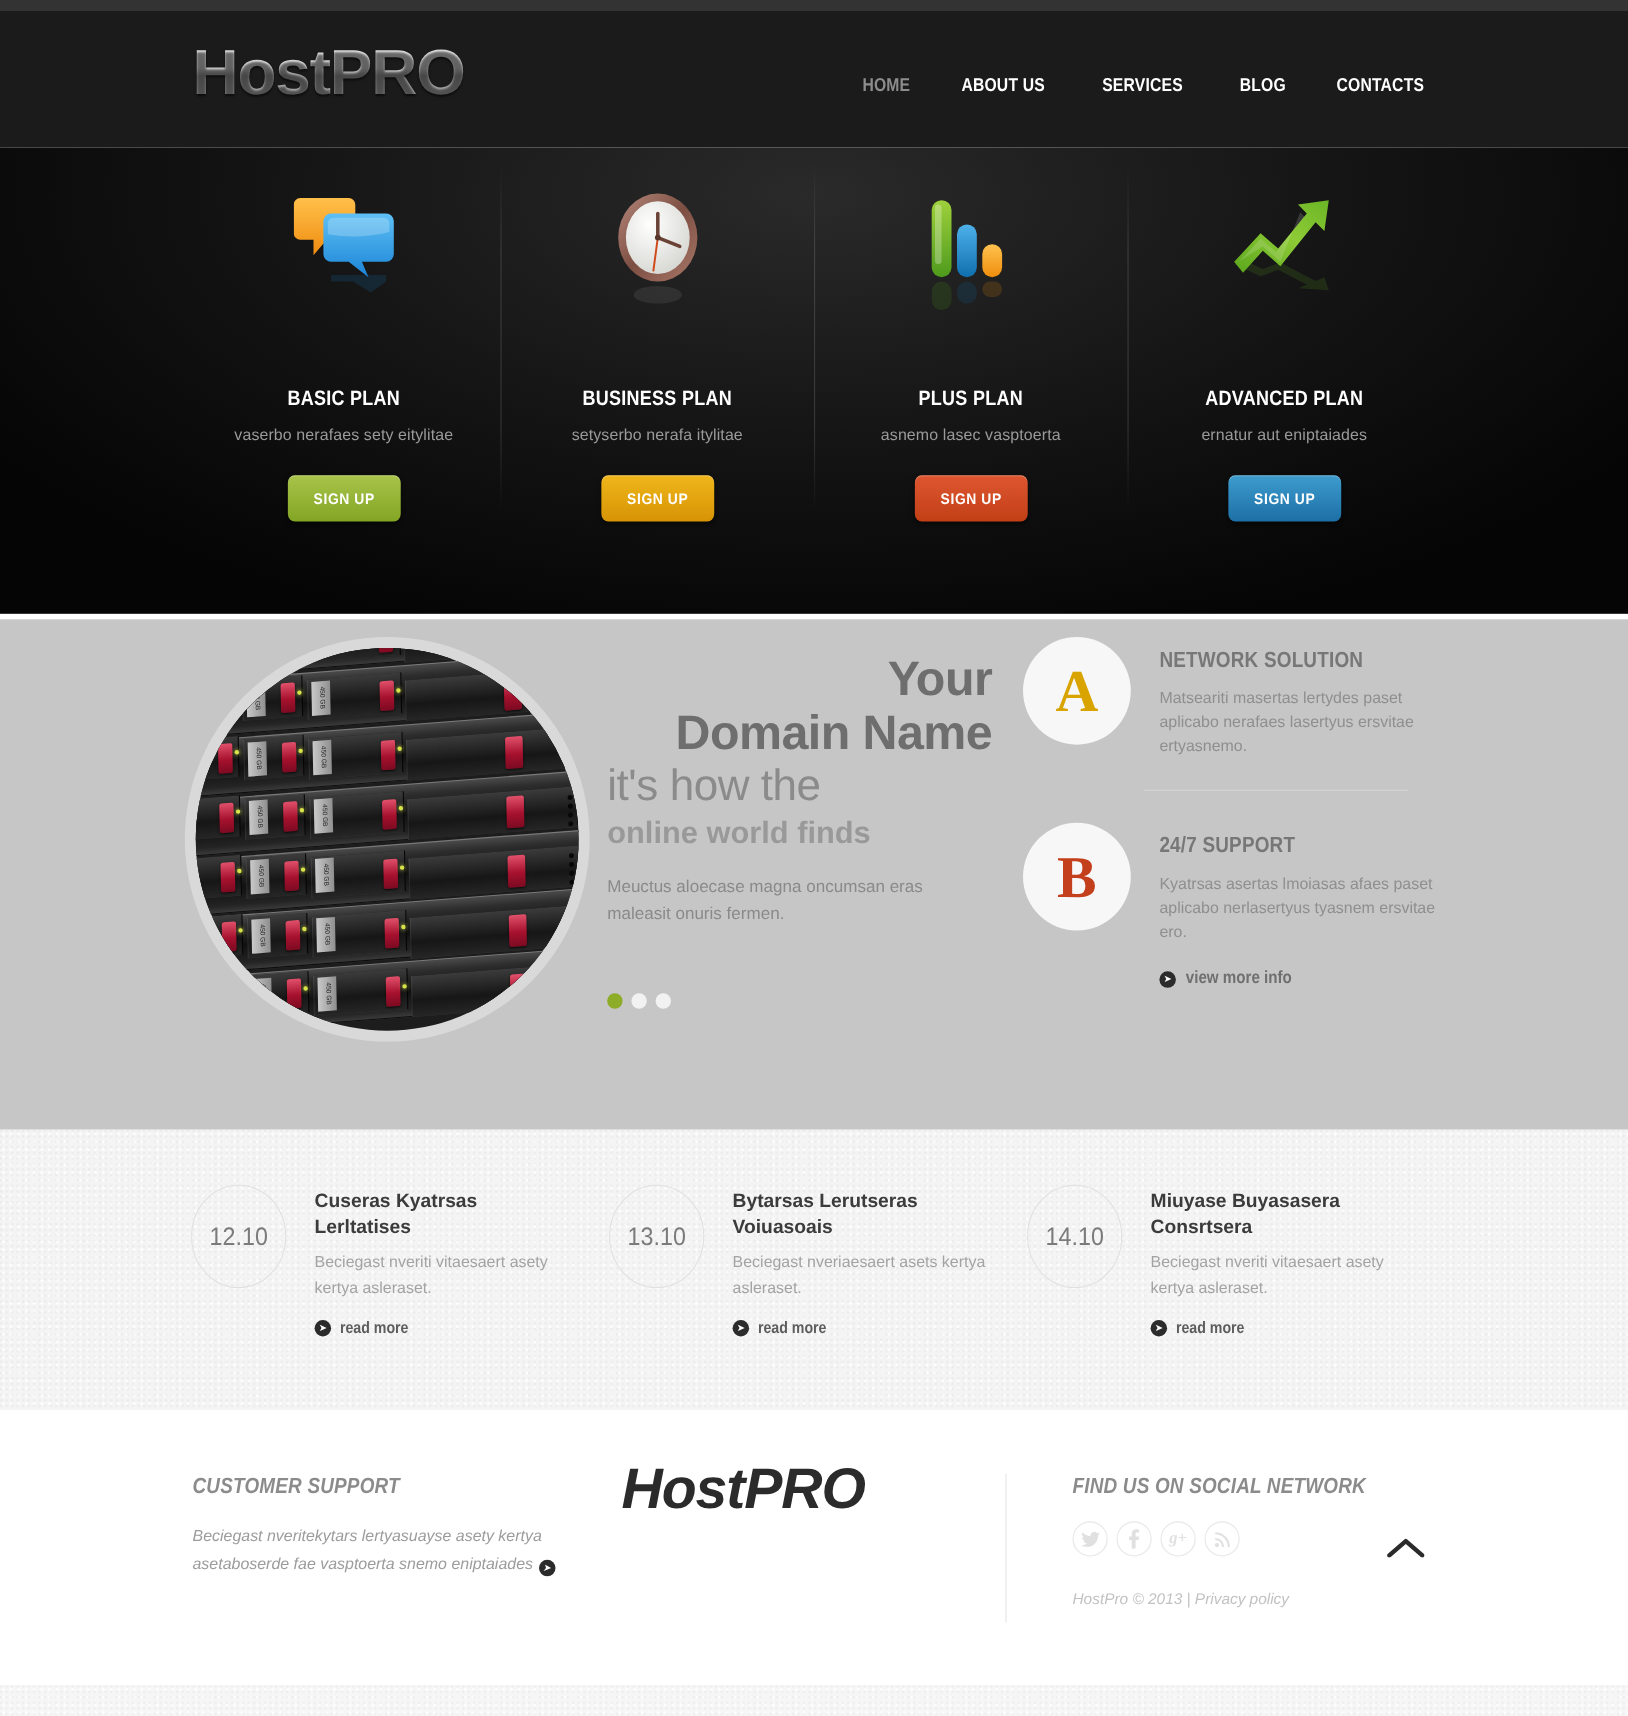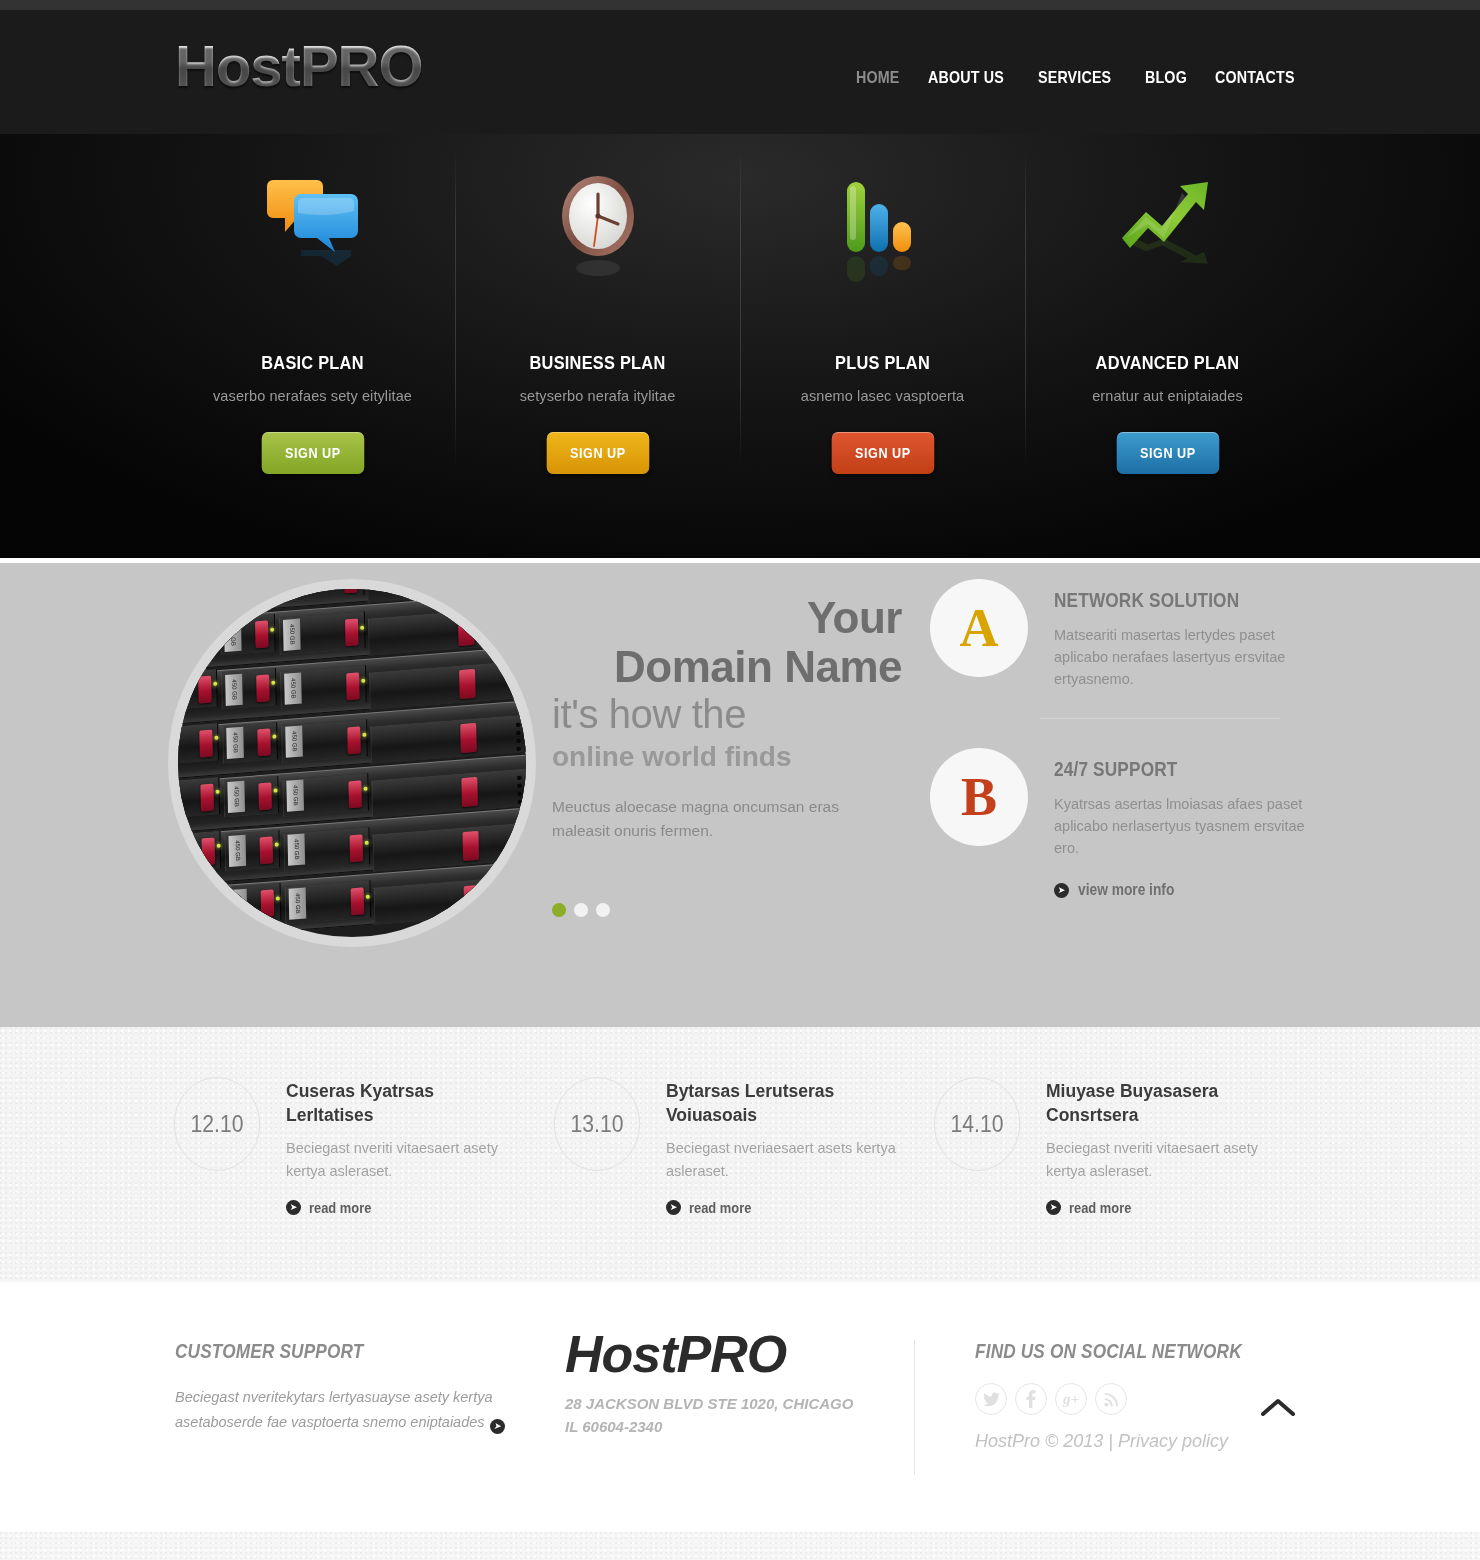--- a/index.html
+++ b/index.html
@@ -55,21 +55,21 @@
     color: transparent;
     text-shadow: 0 2px 2px rgba(0,0,0,.55);
     font-family: "Liberation Sans", sans-serif;
   }
   .mainnav {
     position: absolute;
     right: 0;
     top: 58px;
     display: flex;
     align-items: flex-start;
-    gap: 20px;
+    gap: 38px;
   }
   .mainnav a {
     color: #ffffff;
     text-decoration: none;
     font-size: 17px;
     font-weight: bold;
     letter-spacing: .2px;
     transform: scaleX(.84);
     transform-origin: left center;
     display: inline-block;
@@ -375,21 +375,21 @@
     color: #b4b4b4; font-size: 15px; font-weight: bold; line-height: 23px; margin-top: 10px;
   }
   .socials { display: flex; gap: 8px; margin-top: 20px; }
   .soc {
     width: 32px; height: 32px; border-radius: 50%;
     border: 1px solid #e7e7e7;
     display: flex; align-items: center; justify-content: center;
     color: #e0e0e0;
     cursor: pointer;
   }
-  .copy { color: #c2c2c2; font-size: 18px; margin-top: 16px; }
+  .copy { color: #c2c2c2; font-size: 14px; margin-top: 30px; }
   .copy a { color: #c2c2c2; text-decoration: none; }
   .totop {
     position: absolute; right: 10px; top: 52px;
     width: 44px; height: 30px; cursor: pointer;
     display: flex; align-items: center; justify-content: center;
   }
   .bottom-strip {
     height: 29px;
     background-color: #f6f6f6;
     background-image:
@@ -730,24 +730,20 @@
   <div class="footer">
     <div class="footer-inner">
 
       <div class="f-col-1">
         <div class="f-title">CUSTOMER SUPPORT</div>
         <div class="f-text"><span>Beciegast nveritekytars lertyasuayse asety kertya asetaboserde fae vasptoerta snemo eniptaiades</span><span class="inline-arrow">➤</span></div>
       </div>
 
       <div class="f-col-2">
         <div class="f-logo">HostPRO</div>
-        <div class="f-addr">
-          <div>28 JACKSON BLVD STE 1020, CHICAGO</div>
-          <div>IL 60604-2340</div>
-        </div>
       </div>
 
       <div class="f-col-3">
         <div class="f-title">FIND US ON SOCIAL NETWORK</div>
         <div class="socials">
           <div class="soc">
             <svg width="17" height="15" viewBox="0 0 24 20">
                 <path fill="currentColor" d="M24 2.6a9.6 9.6 0 0 1-2.8.8A4.9 4.9 0 0 0 23.3.7a9.7 9.7 0 0 1-3.1 1.2A4.9 4.9 0 0 0 11.8 6a13.9 13.9 0 0 1-10-5.1 4.9 4.9 0 0 0 1.5 6.6A4.8 4.8 0 0 1 1 6.8v.1a4.9 4.9 0 0 0 3.9 4.8 4.9 4.9 0 0 1-2.2.1 4.9 4.9 0 0 0 4.6 3.4A9.9 9.9 0 0 1 0 17.3a13.9 13.9 0 0 0 7.5 2.2c9.1 0 14-7.5 14-14v-.7A10 10 0 0 0 24 2.6z"></path>
               </svg>
           </div>

